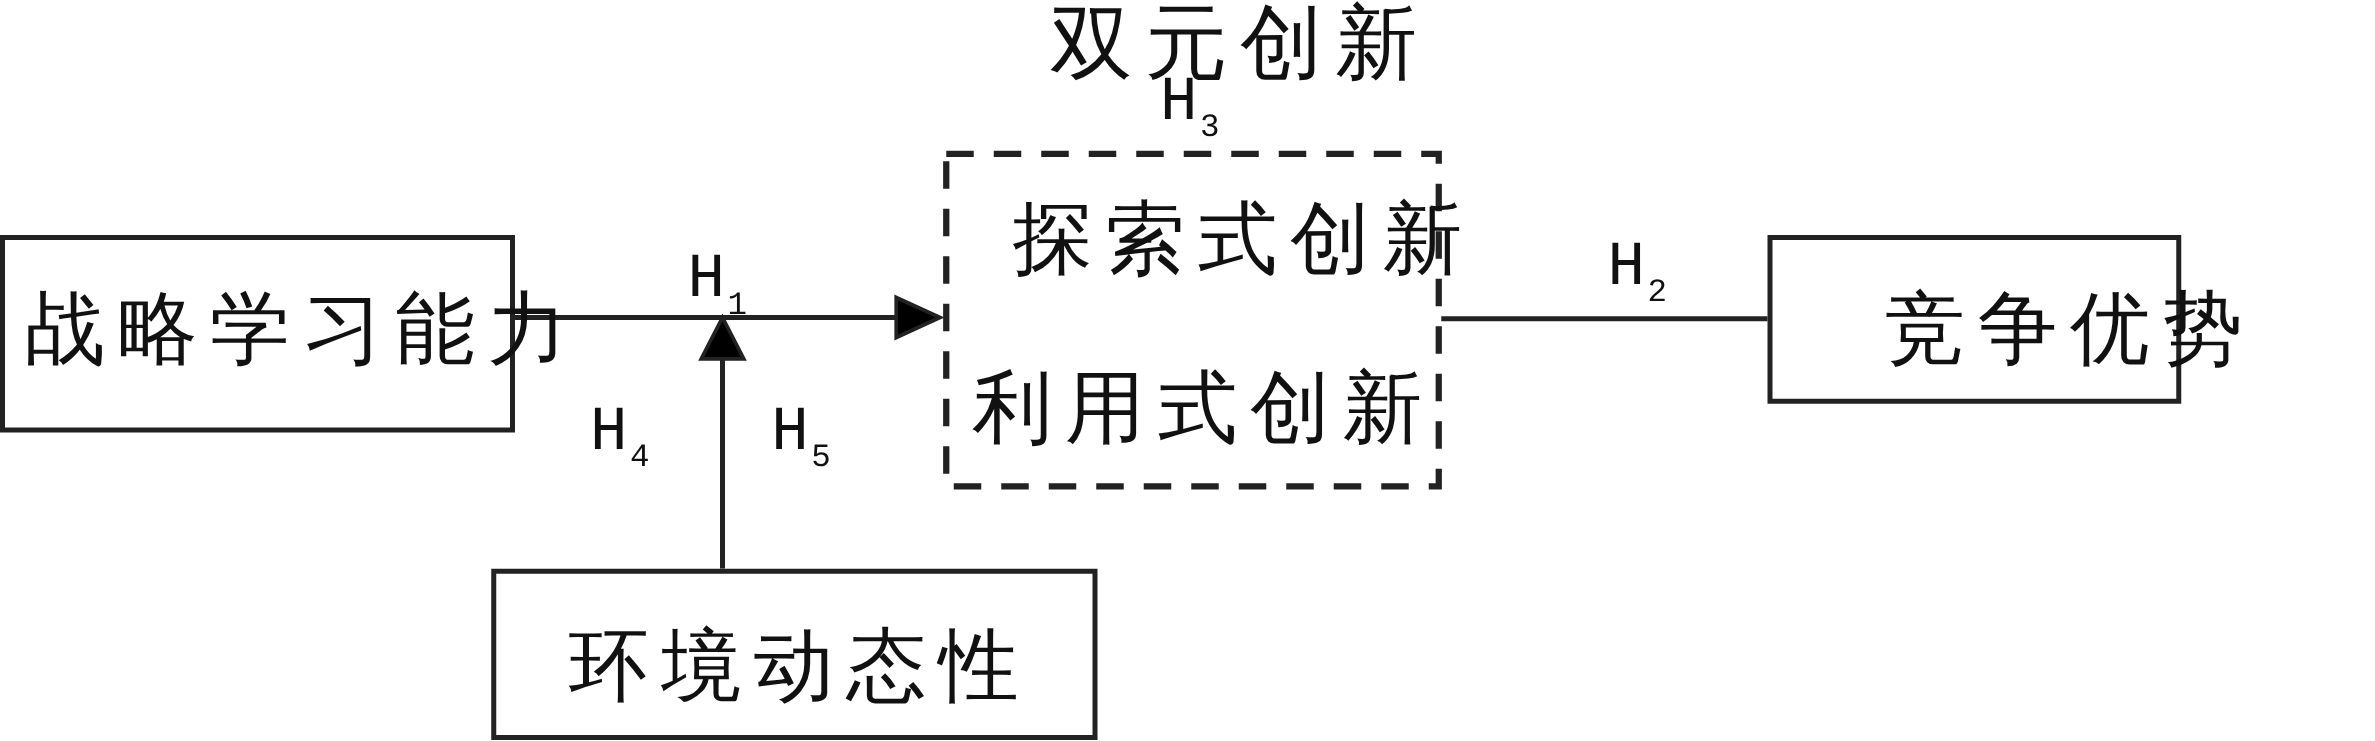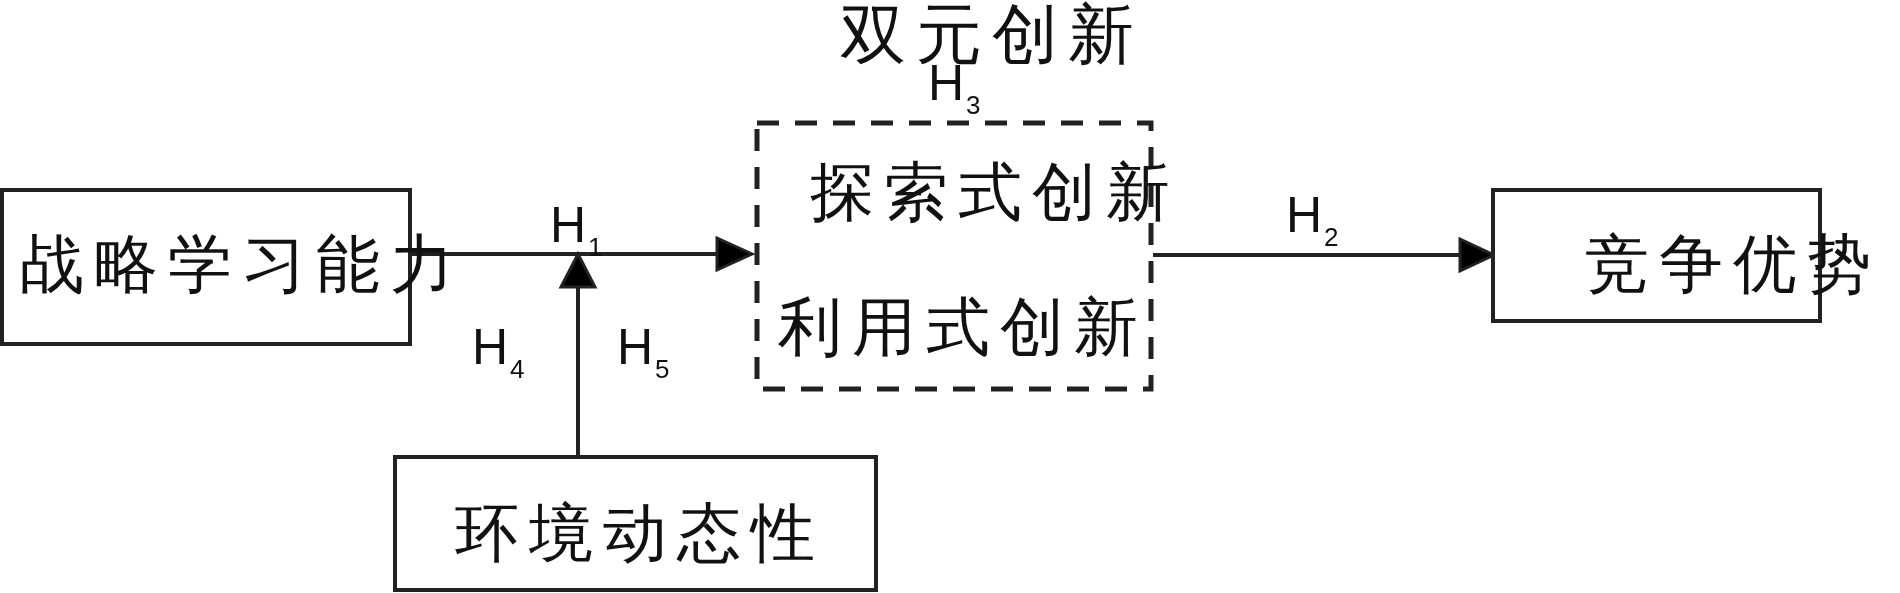--- a/index.html
+++ b/index.html
@@ -1,20 +1,20 @@
 <!DOCTYPE html>
 <html><head>
 <meta charset="utf-8">
 <style>
   html, body { margin: 0; padding: 0; background: #ffffff; }
   body { width: 1900px; height: 593px; position: relative; overflow: hidden;
          font-family: "DejaVu Serif", "Liberation Serif", serif; color: #111; }
   .box { position: absolute; box-sizing: border-box; border: 4px solid #222; background: #fff; }
   .cn { position: absolute; font-size: 64px; letter-spacing: 10px; white-space: nowrap; line-height: 1; }
-  .h { position: absolute; font-family: Liberation Sans, sans-serif; font-size: 50px; line-height: 1; white-space: nowrap; }
+  .h { position: absolute; font-family: Liberation Mono, monospace; font-size: 50px; line-height: 1; white-space: nowrap; }
   .h sub { font-size: 26px; vertical-align: -14px; margin-left: 2px; }
   svg.wires { position: absolute; left: 0; top: 0; }
 </style>
 </head>
 <body>
 
 <svg class="wires" width="1900" height="593">
 
   <rect x="757" y="123" width="394" height="266" fill="none" stroke="#222" stroke-width="5" stroke-dasharray="22,16"></rect>
 
@@ -33,21 +33,21 @@
   <span>H</span><sub>3</sub>
 </div>
 
 <div class="box" style="left:0px; top:188px; width:412px; height:158px;">
   <div class="cn" style="left:16px; top:40px;">战略学习能力</div>
 </div>
 
 <div class="cn" style="left:810px; top:160px;">探索式创新</div>
 <div class="cn" style="left:768px; top:295px;margin-left:10px;">利用式创新</div>
 
-<div class="box" style="left:1491px; top:188px; width:331px; height:135px;">
+<div class="box" style="left:1414px; top:188px; width:331px; height:135px;">
   <div class="cn" style="left:90px; top:40px;">竞争优势</div>
 </div>
 
 <div class="box" style="left:393px; top:455px; width:485px; height:137px;">
   <div class="cn" style="left:58px; top:42px;">环境动态性</div>
 </div>
 
 <div class="h" style="left:550px; top:200px;">
   <span>H</span><sub>1</sub>
 </div>

